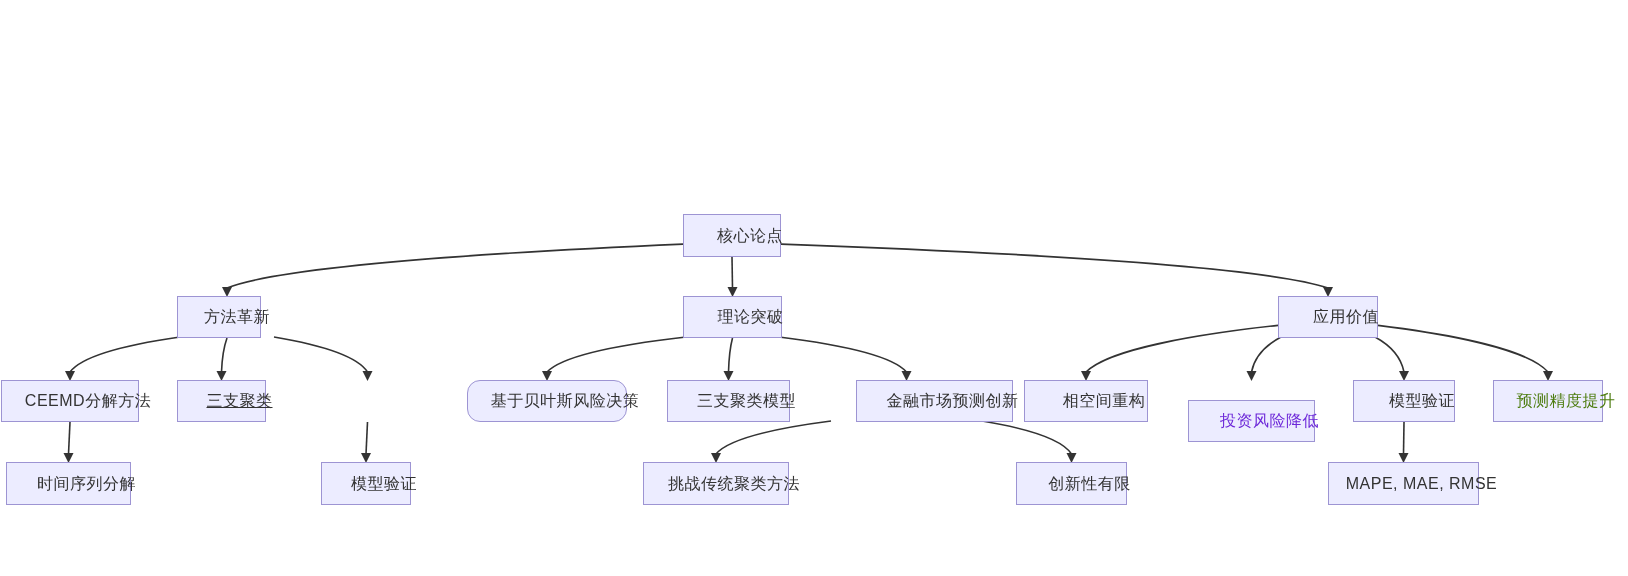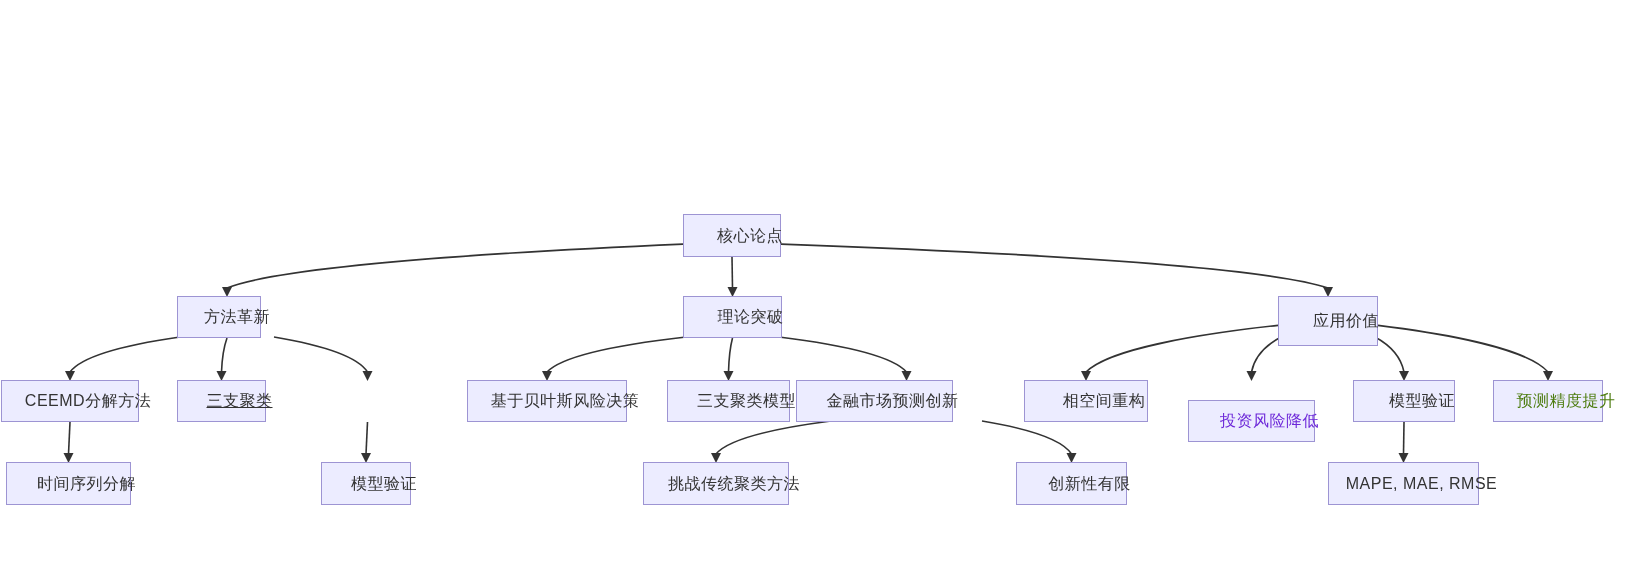--- a/index.html
+++ b/index.html
@@ -84,36 +84,36 @@
 
 <div class="node" style="left: 683px; top: 214px; width: 98px; height: 43px; background: rgb(236, 236, 255); border-color: rgb(157, 148, 211); color: rgb(51, 51, 51);">
       <span>核心论点</span>
     </div>
     <div class="node" style="left: 177px; top: 296px; width: 84px; height: 42px; background: rgb(236, 236, 255); border-color: rgb(157, 148, 211); color: rgb(51, 51, 51);">
       <span>方法革新</span>
     </div>
     <div class="node" style="left: 683px; top: 296px; width: 99px; height: 42px; background: rgb(236, 236, 255); border-color: rgb(157, 148, 211); color: rgb(51, 51, 51);">
       <span>理论突破</span>
     </div>
-    <div class="node" style="left: 1278px; top: 296px; width: 100px; height: 50px; background: rgb(236, 236, 255); border-color: rgb(157, 148, 211); color: rgb(51, 51, 51);">
+    <div class="node" style="left: 1278px; top: 296px; width: 100px; height: 42px; background: rgb(236, 236, 255); border-color: rgb(157, 148, 211); color: rgb(51, 51, 51);">
       <span>应用价值</span>
     </div>
     <div class="node" style="left: 1px; top: 380px; width: 138px; height: 42px; background: rgb(236, 236, 255); border-color: rgb(157, 148, 211); color: rgb(51, 51, 51);">
       <span>CEEMD分解方法</span>
     </div>
     <div class="node" style="left: 177px; top: 380px; width: 89px; height: 42px; background: rgb(236, 236, 255); border-color: rgb(157, 148, 211); color: rgb(51, 51, 51); text-decoration: underline;">
       <span>三支聚类</span>
     </div>
-    <div class="node" style="left: 467px; top: 380px; width: 160px; height: 42px; background: rgb(236, 236, 255); border-color: rgb(157, 148, 211); color: rgb(51, 51, 51);">
+    <div class="node" style="left: 467px; top: 380px; width: 160px; height: 42px; background: rgb(236, 236, 255); border-color: rgb(157, 148, 211); color: rgb(51, 51, 51); border-radius: 13px;">
       <span>基于贝叶斯风险决策</span>
     </div>
     <div class="node" style="left: 667px; top: 380px; width: 123px; height: 42px; background: rgb(236, 236, 255); border-color: rgb(157, 148, 211); color: rgb(51, 51, 51);">
       <span>三支聚类模型</span>
     </div>
-    <div class="node" style="left: 796px; top: 380px; width: 157px; height: 42px; background: rgb(236, 236, 255); border-color: rgb(157, 148, 211); color: rgb(51, 51, 51);">
+    <div class="node" style="left: 856px; top: 380px; width: 157px; height: 42px; background: rgb(236, 236, 255); border-color: rgb(157, 148, 211); color: rgb(51, 51, 51);">
       <span>金融市场预测创新</span>
     </div>
     <div class="node" style="left: 1024px; top: 380px; width: 124px; height: 42px; background: rgb(236, 236, 255); border-color: rgb(157, 148, 211); color: rgb(51, 51, 51);">
       <span>相空间重构</span>
     </div>
     <div class="node" style="left: 1188px; top: 400px; width: 127px; height: 42px; background: rgb(236, 236, 255); border-color: rgb(157, 148, 211); color: #6d28d9;">
       <span>投资风险降低</span>
     </div>
     <div class="node" style="left: 1353px; top: 380px; width: 102px; height: 42px; background: rgb(236, 236, 255); border-color: rgb(157, 148, 211); color: rgb(51, 51, 51);">
       <span>模型验证</span>

